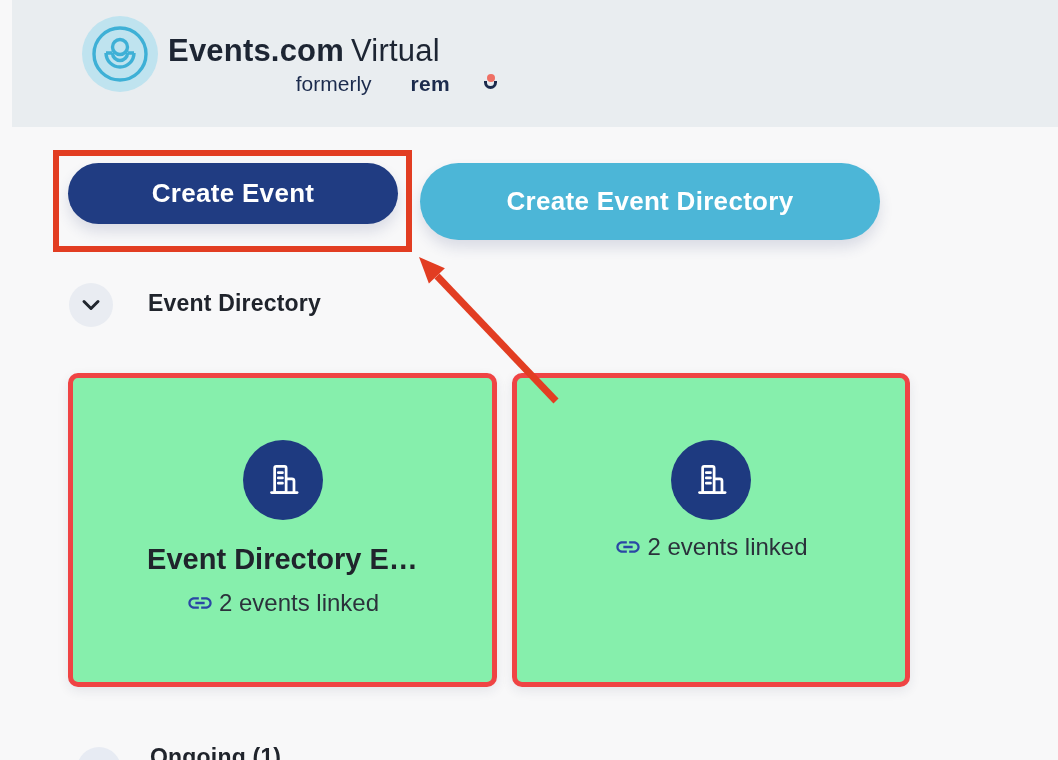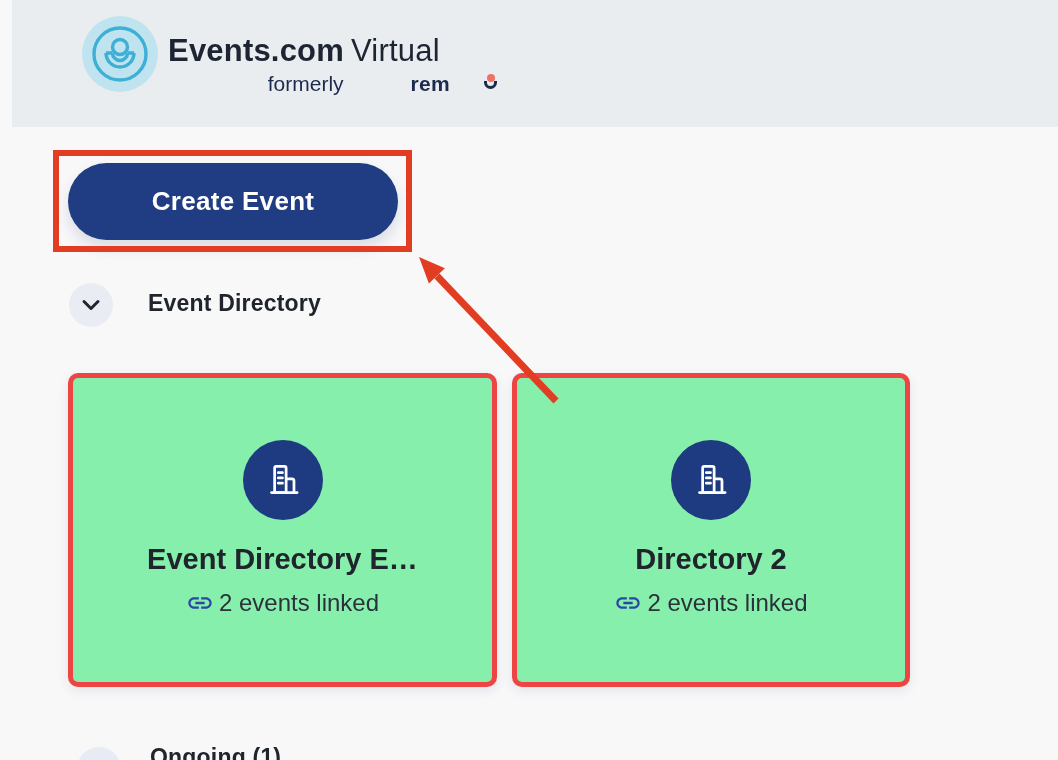--- a/index.html
+++ b/index.html
@@ -11,31 +11,31 @@
   .header { position:absolute; left:12px; top:0; width:1058px; height:127px; background:#e9edf0;padding-left:39px; }
   .logo-circle { position:absolute; left:70px; top:16px; width:76px; height:76px; border-radius:50%;
                  background:#bfe3ef; display:flex; align-items:center; justify-content:center; }
   .brand-block { position:absolute; left:156px; top:33px; width:330px; }
   .brand-line { font-size:31px; color:#1d2533; letter-spacing:0.2px; white-space:nowrap; }
   .brand-bold { font-weight:700; }
   .brand-light { font-weight:400; margin-left:7px; }
   .tagline { margin-top:3px; text-align:right; font-size:21px; color:#1c2b4d; white-space:nowrap;
              display:flex; justify-content:flex-end; align-items:baseline;gap:32px; }
   .tagline-prefix { font-weight:400; margin-right:7px; }
-  .tagline-brand { font-weight:700; letter-spacing:0.3px;margin-left:28px; }
+  .tagline-brand { font-weight:700; letter-spacing:0.3px; }
   .smiley-o { position:relative; display:inline-block; width:15px; height:17px; margin-left:1px; }
   .smiley-o .dot { position:absolute; left:4px; top:0px; width:8px; height:8px; border-radius:50%; background:#ef7065; }
   .smiley-o .arc { position:absolute; left:1px; top:7px; width:13px; height:8px;
                    border:3px solid #1c2b4d; border-top:none; border-radius:0 0 9px 9px; }
 
   
   .btn { position:absolute; border:none; border-radius:40px; color:#ffffff; font-weight:700; font-size:26px;
          font-family:inherit; display:flex; align-items:center; justify-content:center; cursor:pointer;
          box-shadow:0 8px 14px rgba(40,60,110,0.14); letter-spacing:0.3px; }
-  .btn-create-event { left:68px; top:163px; width:330px; height:77px; background:#203c82; z-index:2; }
+  .btn-create-event { left:68px; top:163px; width:330px; height:61px; background:#203c82; z-index:2; }
   .btn-create-dir { left:420px; top:163px; width:460px; height:77px; background:#4cb6d7; z-index:2; }
 
   
   .highlight-box { position:absolute; left:53px; top:150px; width:359px; height:102px;
                    border:6px solid #e23d22; z-index:6; pointer-events:none; }
   .arrow-overlay { position:absolute; left:0; top:0; width:1058px; height:760px; z-index:5; pointer-events:none; }
 
   
   .section-toggle { position:absolute; width:44px; height:44px; border-radius:50%; background:#e9ecf2;
                     display:flex; align-items:center; justify-content:center; cursor:pointer; border:none; }
@@ -81,20 +81,21 @@
         <span class="tagline-brand">rem</span>
         <span class="smiley-o">
           <span class="dot"></span>
           <span class="arc"></span>
         </span>
       </div>
     </div>
   </div>
 
   <button class="btn btn-create-event">Create Event</button>
+  <button class="btn btn-create-dir">Create Event Directory</button>
 
   <button class="section-toggle toggle-dir">
     <svg width="26" height="26" viewBox="0 0 26 26" fill="none">
       <path d="M6 9.5 L13 16.5 L20 9.5" stroke="#21262e" stroke-width="3" stroke-linecap="round" stroke-linejoin="round"></path>
     </svg>
   </button>
   <div class="section-title title-dir">Event Directory</div>
 
   <div class="card card-1">
     <div class="card-avatar">
@@ -116,21 +117,20 @@
 
   <div class="card card-2">
     <div class="card-avatar">
       <svg width="46" height="46" viewBox="0 0 44 44" fill="none">
         <rect x="14" y="9" width="11" height="25" rx="1.5" stroke="#ffffff" stroke-width="2.6"></rect>
         <path d="M17.5 15 h4 M17.5 20 h4 M17.5 25 h4" stroke="#ffffff" stroke-width="2.6" stroke-linecap="round"></path>
         <path d="M25 21 h5.5 q2 0 2 2 V34" stroke="#ffffff" stroke-width="2.6" stroke-linejoin="round"></path>
         <path d="M11 34 H35.5" stroke="#ffffff" stroke-width="2.6" stroke-linecap="round"></path>
       </svg>
     </div>
-    <div class="card-title">Directory 2</div>
     <div class="card-linked">
       <svg width="28" height="28" viewBox="0 0 24 24">
         <path fill="#2a47a5" d="M3.9 12c0-1.71 1.39-3.1 3.1-3.1h4V7H7c-2.76 0-5 2.24-5 5s2.24 5 5 5h4v-1.9H7c-1.71 0-3.1-1.39-3.1-3.1zM8 13h8v-2H8v2zm9-6h-4v1.9h4c1.71 0 3.1 1.39 3.1 3.1s-1.39 3.1-3.1 3.1h-4V17h4c2.76 0 5-2.24 5-5s-2.24-5-5-5z"></path>
       </svg>
       <span>2 events linked</span>
     </div>
   </div>
 
   <button class="section-toggle toggle-ongoing"></button>
   <div class="section-title title-ongoing">Ongoing (1)</div>

